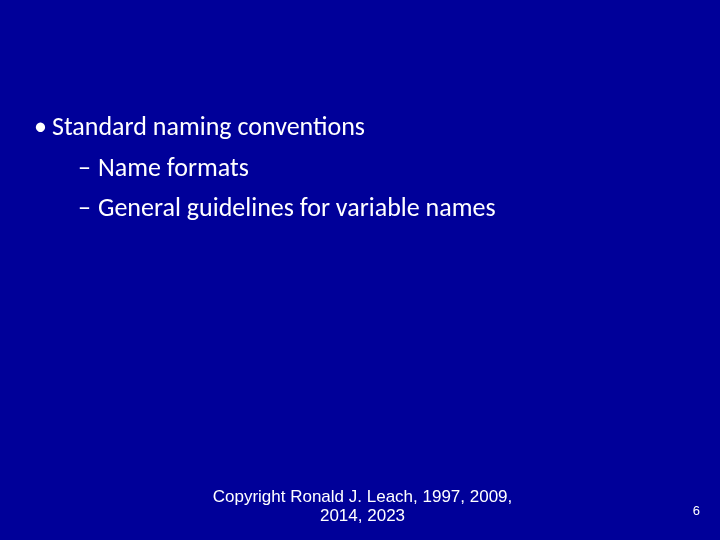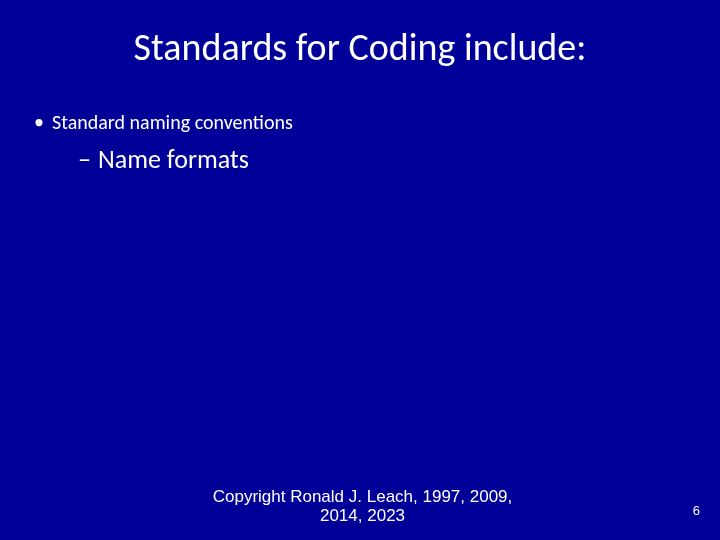--- a/index.html
+++ b/index.html
@@ -28,21 +28,21 @@
     font-weight: 400;
     color: #ffffff;
   }
   .body {
     position: absolute;
     top: 110px;
     left: 30px;
     right: 30px;
   }
   .bullet-l1 {
-    font-size: 20px;
+    font-size: 26px;
     line-height: 1.25;
     margin: 0 0 4px 0;
     padding-left: 22px;
     position: relative;
   }
   .bullet-l1::before {
     content: "•";
     position: absolute;
     left: 4px;
     top: 0;
@@ -78,25 +78,25 @@
     font-size: 13px;
     font-family: Arial, sans-serif;
     color: #ffffff;
   }
 </style>
 </head>
 <body>
 
 <div class="slide">
 
-  <div class="title">Standards for Coding include:</div>
 
   <div class="body">
     <p class="bullet-l1">Standard naming conventions</p>
     <p class="bullet-l2">Name formats</p>
+    <p class="bullet-l2">General guidelines for variable names</p>
   </div>
 
   <div class="footer">
     <div>Copyright Ronald J. Leach, 1997, 2009,</div>
     <div>2014, 2023</div>
   </div>
 
   <div class="page-num">6</div>
 
 </div>

